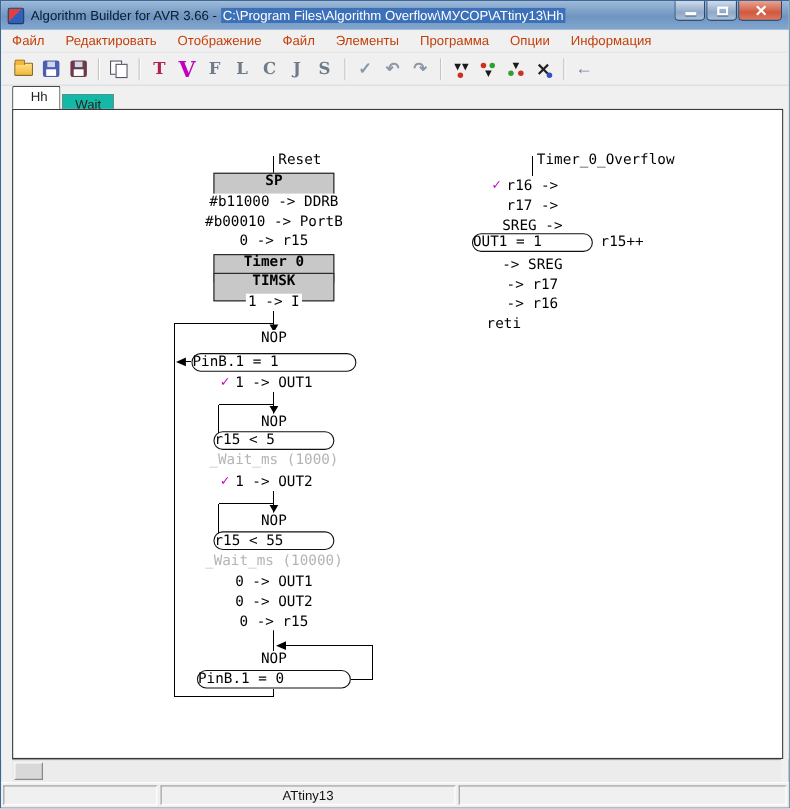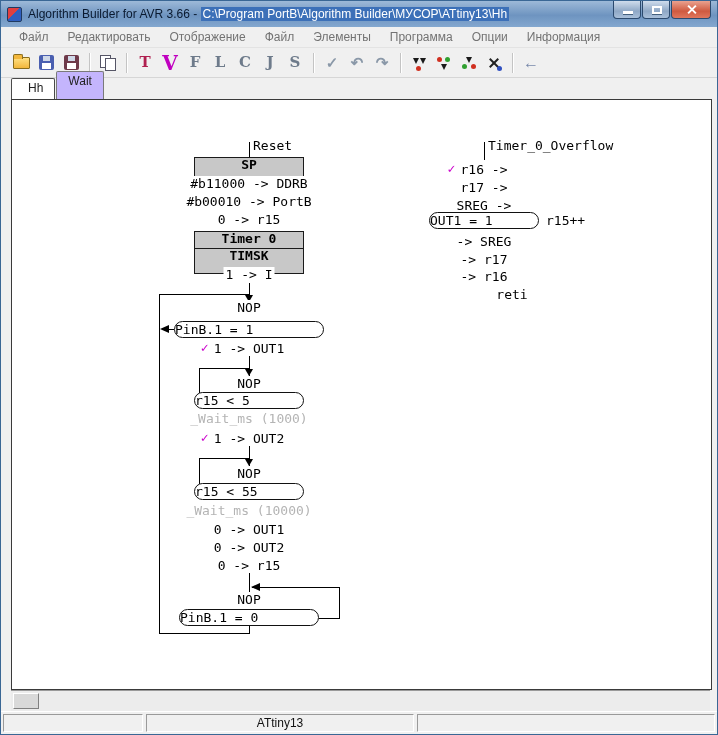--- a/index.html
+++ b/index.html
@@ -17,21 +17,21 @@
   .win-btn.min,.win-btn.max{width:28px;}
   .win-btn.close{width:40px;background:linear-gradient(#eaa28f,#cf5a40 60%,#e0775d);}
   .glyph-min{position:absolute;left:9px;bottom:4px;width:10px;height:3px;background:#fff;box-shadow:0 1px 0 #44607e;}
   .glyph-max{position:absolute;left:9px;top:5px;width:10px;height:8px;border:2px solid #fff;box-shadow:0 1px 0 #44607e;}
   .glyph-x{position:absolute;left:14px;top:3px;width:11px;height:11px;}
   .glyph-x::before,.glyph-x::after{content:"";position:absolute;left:5px;top:0;width:2px;height:11px;background:#fff;}
   .glyph-x::before{transform:rotate(45deg);}
   .glyph-x::after{transform:rotate(-45deg);}
 
   
-  .menubar{height:21px;background:#f0f0f0;display:flex;align-items:center;padding:0 18px;gap:19px;font-size:12px;color:#737373;border-bottom:1px solid #e3e3e3;flex:0 0 auto;}
+  .menubar{height:21px;background:#f0f0f0;display:flex;align-items:center;padding:0 10px;gap:19px;font-size:12px;color:#c2410c;border-bottom:1px solid #e3e3e3;flex:0 0 auto;}
   .menu-item{cursor:default;white-space:nowrap;}
 
   
   .toolbar{height:30px;background:#f0f0f0;display:flex;align-items:center;padding:0 8px;gap:1px;border-bottom:1px solid #d6d6d6;flex:0 0 auto;}
   .tbtn{width:24px;height:24px;background:transparent;border:1px solid transparent;display:inline-flex;align-items:center;justify-content:center;position:relative;padding:0;}
   .tb-sep{width:1px;height:20px;background:#c4c4c4;box-shadow:1px 0 0 #ffffff;margin:0 5px;flex:0 0 auto;}
   .tb-letter{font-family:"DejaVu Serif",serif;font-size:15px;font-weight:bold;line-height:1;}
   .lt-T{color:#b02050;}
   .lt-V{color:#c000c0;font-size:20px;}
   .lt-F,.lt-L,.lt-C,.lt-J,.lt-S{color:#6e7b8b;}
@@ -53,21 +53,21 @@
   .dot.r{background:#d03020;}
   .dot.g{background:#30a030;}
   .dot.b{background:#3050c0;}
   .tri{width:0;height:0;border-left:3px solid transparent;border-right:3px solid transparent;border-top:6px solid #1a1a1a;}
   .xbar{width:2px;height:12px;background:#222;left:8px;top:3px;}
   .xbar.a{transform:rotate(45deg);}
   .xbar.bb{transform:rotate(-45deg);}
 
   
   .tabbar{height:21px;display:flex;align-items:flex-end;padding-left:10px;background:#f0f0f0;flex:0 0 auto;}
-  .tab{height:28px;padding:2px 11px 0 11px;font-size:12px;border:1px solid #7a7a7a;border-bottom:none;background:#c4b5fd;border-radius:2px 2px 0 0;color:#222;margin-right:1px;}
+  .tab{height:14px;padding:2px 11px 0 11px;font-size:12px;border:1px solid #7a7a7a;border-bottom:none;background:#14b8a6;border-radius:2px 2px 0 0;color:#222;margin-right:1px;}
   .tab.active{background:#ffffff;height:21px;border-color:#4a4a4a;position:relative;z-index:2;padding-left:16px;}
 
   
   .canvas-frame{flex:1 1 auto;padding:0 7px 0 10px;background:#f0f0f0;min-height:0;}
   .canvas{position:relative;width:701px;height:100%;background:#ffffff;border:1px solid #3a3a3a;overflow:hidden;}
   .wires{position:absolute;left:0;top:0;}
   .flow-node{font-family:"DejaVu Sans Mono","Liberation Mono",monospace;font-size:13px;color:#000;}
   .stmt{position:absolute;transform:translateX(-50%);white-space:pre;line-height:15px;background:#fff;padding:0 2px;}
   .check{position:absolute;left:-11px;top:-1px;color:#cc00cc;font-weight:bold;font-size:13px;background:transparent;}
   .fbox{position:absolute;background:#c8c8c8;border:1px solid #1a1a1a;text-align:center;font-weight:bold;height:26px;line-height:14px;}
@@ -85,21 +85,21 @@
   .scell.c2{width:268px;text-align:right;}
   .scell.c3{flex:1;}
 </style>
 </head>
 <body>
 
 <div class="window">
 
   <div class="titlebar">
     <div class="app-icon"></div>
-    <div class="title-text"><span>Algorithm Builder for AVR 3.66 - </span><span class="title-path">C:\Program PortB\Algorithm Builder\МУСОР\ATtiny13\Hh</span></div>
+    <div class="title-text"><span>Algorithm Builder for AVR 3.66 - </span><span class="title-path">C:\Program Files\Algorithm Overflow\МУСОР\ATtiny13\Hh</span></div>
     <div class="win-buttons">
       <div class="win-btn min">
           <span class="glyph-min"></span>
         </div>
       <div class="win-btn max">
           <span class="glyph-max"></span>
         </div>
       <div class="win-btn close">
           <span class="glyph-x"></span>
         </div>
@@ -257,21 +257,21 @@
 
       <div class="flow-node flabel" style="left:476px;top:38px;">Timer_0_Overflow</div>
       <div class="flow-node stmt" style="left:472px;top:62px;"><span class="check">✓</span><span>r16 -&gt;</span></div>
       <div class="flow-node stmt" style="left:472px;top:80px;">r17 -&gt;</div>
       <div class="flow-node stmt" style="left:472px;top:98px;">SREG -&gt;</div>
       <div class="flow-node oval" style="left:417px;top:112px;width:110px;">OUT1 = 1</div>
       <div class="flow-node sidetext" style="left:534px;top:113px;">r15++</div>
       <div class="flow-node stmt" style="left:472px;top:134px;">-&gt; SREG</div>
       <div class="flow-node stmt" style="left:472px;top:152px;">-&gt; r17</div>
       <div class="flow-node stmt" style="left:472px;top:169px;">-&gt; r16</div>
-      <div class="flow-node stmt" style="left:500px;top:187px;">reti</div>
+      <div class="flow-node stmt" style="left:446px;top:187px;">reti</div>
 
     </div>
   </div>
 
   <div class="hscroll">
     <div class="hthumb"></div>
   </div>
 
   <div class="statusbar">
     <div class="scell c1"></div>

